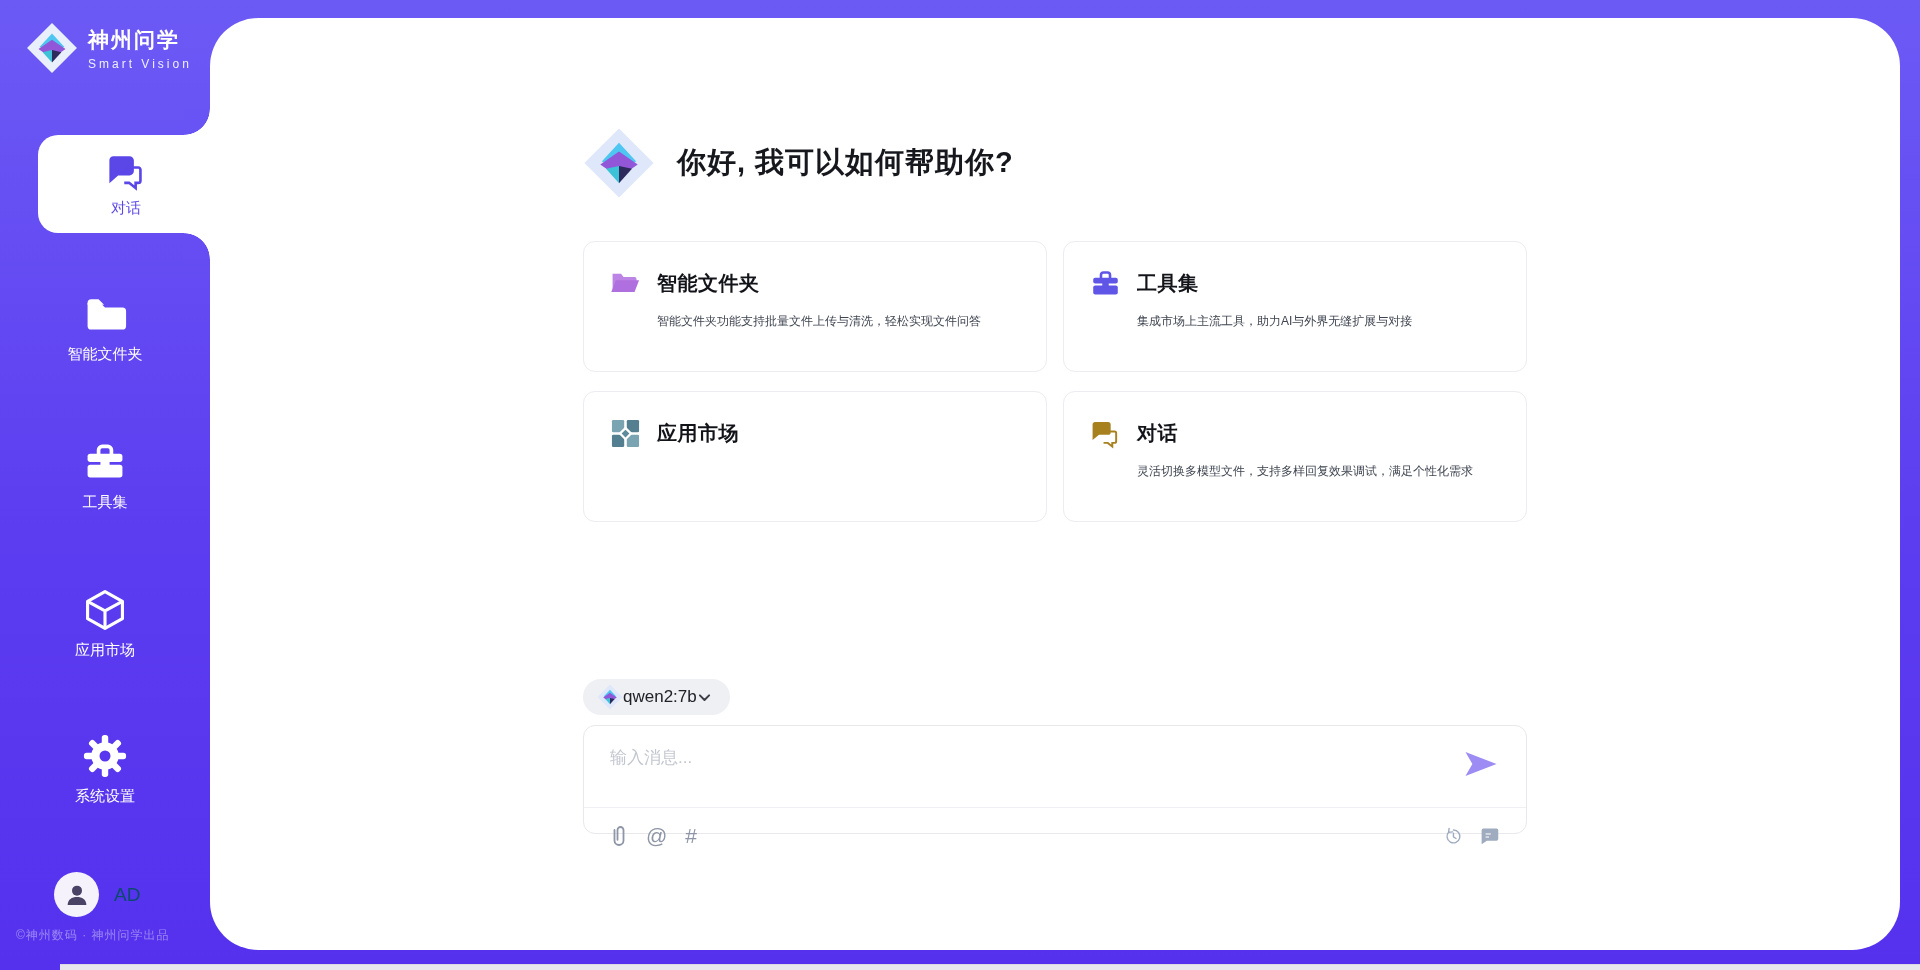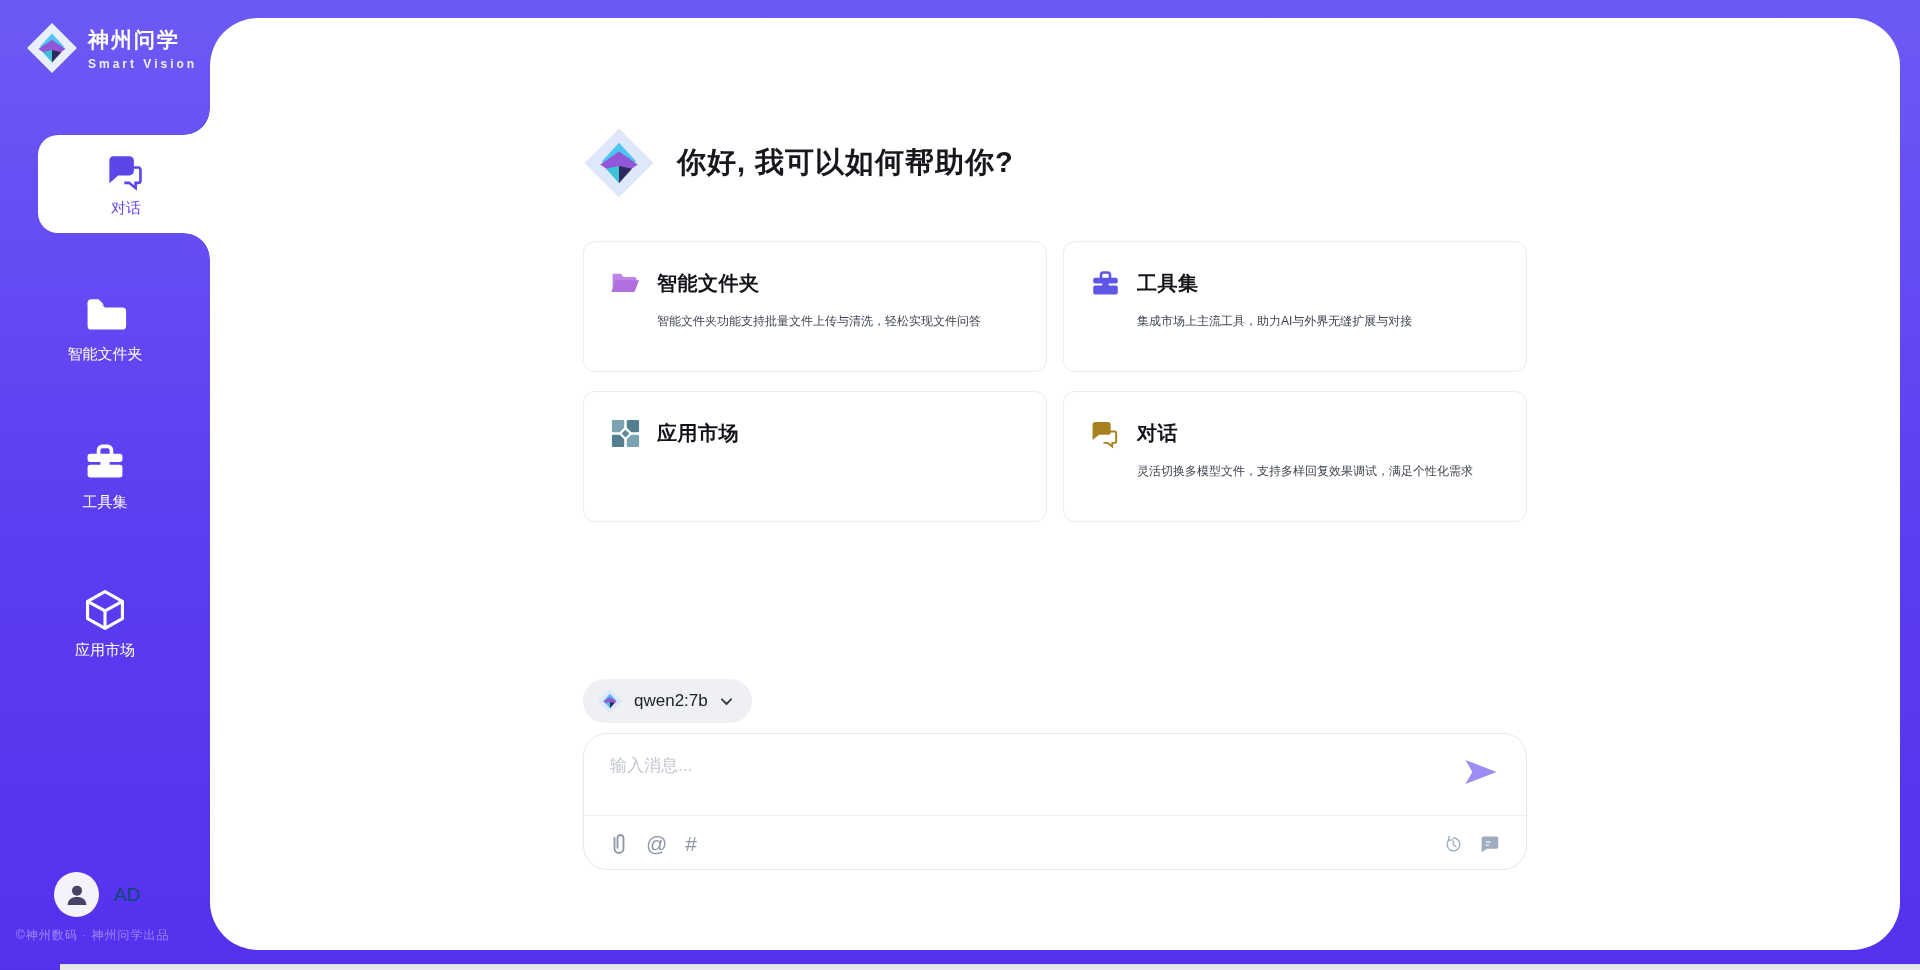--- a/index.html
+++ b/index.html
@@ -8,21 +8,21 @@
     font-family:"Liberation Sans","DejaVu Sans",sans-serif;
     background:linear-gradient(180deg,#6c5af5 0%,#5c3df0 55%,#5531ee 100%);
     position:relative;
   }
 
   
   .sidebar { position:absolute; left:0; top:0; width:210px; height:860px; z-index:3; }
   .brand { position:absolute; top:22px; left:26px; display:flex; align-items:center; gap:10px; }
   .brand .logo { width:52px; height:52px; }
   .brand-text .cn { color:#fff; font-size:21px; font-weight:700; letter-spacing:2px; }
-  .brand-text .en { color:#eef0ff; font-size:12px; letter-spacing:3px; margin-top:3px;font-weight:bold; }
+  .brand-text .en { color:#eef0ff; font-size:12px; letter-spacing:3px; margin-top:3px; }
 
   .nav-item {
     position:absolute; left:0; width:210px; display:flex; flex-direction:column;
     align-items:center; gap:9px; color:#fff; cursor:pointer;
   }
   .nav-item .nicon { width:44px; height:44px; display:flex; align-items:center; justify-content:center; color:#fff; }
   .nav-item .nlabel { font-size:15px; }
 
   .active-tab {
     position:absolute; left:38px; top:135px; width:176px; height:98px;
@@ -56,29 +56,29 @@
   .card {
     background:#fff; border:1px solid #ececf1; border-radius:12px;
     height:131px; padding:26px 24px 0 26px; cursor:pointer;
   }
   .card-head { display:flex; align-items:center; gap:16px; }
   .card-head .cicon { width:31px; height:31px; flex:0 0 31px; }
   .card-title { font-size:20px; font-weight:700; color:#131419; letter-spacing:0.5px; }
   .card-desc { margin:8px 0 0 47px; font-size:12px; line-height:29px; color:#3f4550; }
 
   .model-pill {
-    margin-top:157px; display:inline-flex; align-items:center; gap:11px;
-    height:44px; padding:0 18px 0 14px; background:#eff0f4; border-radius:22px; cursor:pointer;
+    margin-top:157px; display:inline-flex; align-items:center; 
+    height:36px; padding:0 18px 0 14px; background:#eff0f4; border-radius:22px; cursor:pointer;
   }
   .model-pill .plogo { width:26px; height:26px; }
   .model-pill .pname { font-size:17px; color:#202229; font-weight:500; }
 
   .composer {
-    margin-top:10px; width:944px; height:137px; border:1px solid #e8e8ed;
-    border-radius:24px; position:relative; background:#fff;
+    margin-top:10px; width:944px; height:109px; border:1px solid #e8e8ed;
+    border-radius:12px; position:relative; background:#fff;
   }
   .composer textarea {
     position:absolute; left:0; top:0; width:860px; height:80px; border:none; outline:none;
     resize:none; font-family:inherit; font-size:17px; color:#30333b; padding:20px 0 0 26px;
     background:transparent;
   }
   .composer textarea::placeholder { color:#c2c6cf; }
   .send-btn { position:absolute; right:26px; top:22px; width:38px; height:32px; background:none; border:none; cursor:pointer; padding:0; }
   .composer-divider { position:absolute; left:0; right:0; top:81px; border-top:1px solid #f0f0f4; }
   .composer-toolbar { position:absolute; left:0; right:0; top:82px; height:55px; display:flex; align-items:center; justify-content:space-between; padding:0 26px; }
@@ -265,20 +265,36 @@
   </div>
 
   <div class="nav-item" style="top:588px">
     <svg class="nicon" viewBox="0 0 48 48">
       <path d="M24 4L43 14.5v19L24 44 5 33.5v-19z" fill="none" stroke="currentColor" stroke-width="3.4" stroke-linejoin="round"></path>
       <path d="M5 14.5L24 25l19-10.5M24 25v19" fill="none" stroke="currentColor" stroke-width="3.4" stroke-linejoin="round"></path>
     </svg>
     <div class="nlabel">应用市场</div>
   </div>
 
+  <div class="nav-item" style="top:734px">
+    <svg class="nicon" viewBox="0 0 48 48">
+      <g fill="currentColor">
+        <rect x="20.5" y="1" width="7" height="11" rx="3"></rect>
+        <rect x="20.5" y="1" width="7" height="11" rx="3" transform="rotate(45 24 24)"></rect>
+        <rect x="20.5" y="1" width="7" height="11" rx="3" transform="rotate(90 24 24)"></rect>
+        <rect x="20.5" y="1" width="7" height="11" rx="3" transform="rotate(135 24 24)"></rect>
+        <rect x="20.5" y="1" width="7" height="11" rx="3" transform="rotate(180 24 24)"></rect>
+        <rect x="20.5" y="1" width="7" height="11" rx="3" transform="rotate(225 24 24)"></rect>
+        <rect x="20.5" y="1" width="7" height="11" rx="3" transform="rotate(270 24 24)"></rect>
+        <rect x="20.5" y="1" width="7" height="11" rx="3" transform="rotate(315 24 24)"></rect>
+        <path fill-rule="evenodd" d="M24 9a15 15 0 1 0 0 30 15 15 0 0 0 0-30zm0 9a6 6 0 1 1 0 12 6 6 0 0 1 0-12z"></path>
+      </g>
+    </svg>
+    <div class="nlabel">系统设置</div>
+  </div>
 
   <div class="user-block">
     <div class="avatar">
       <svg width="30" height="30" viewBox="0 0 48 48">
         <circle cx="24" cy="17" r="8" fill="#4a4366"></circle>
         <path d="M9 40c0-9 7-13 15-13s15 4 15 13z" fill="#4a4366"></path>
       </svg>
     </div>
     <div class="user-name">AD</div>
   </div>

